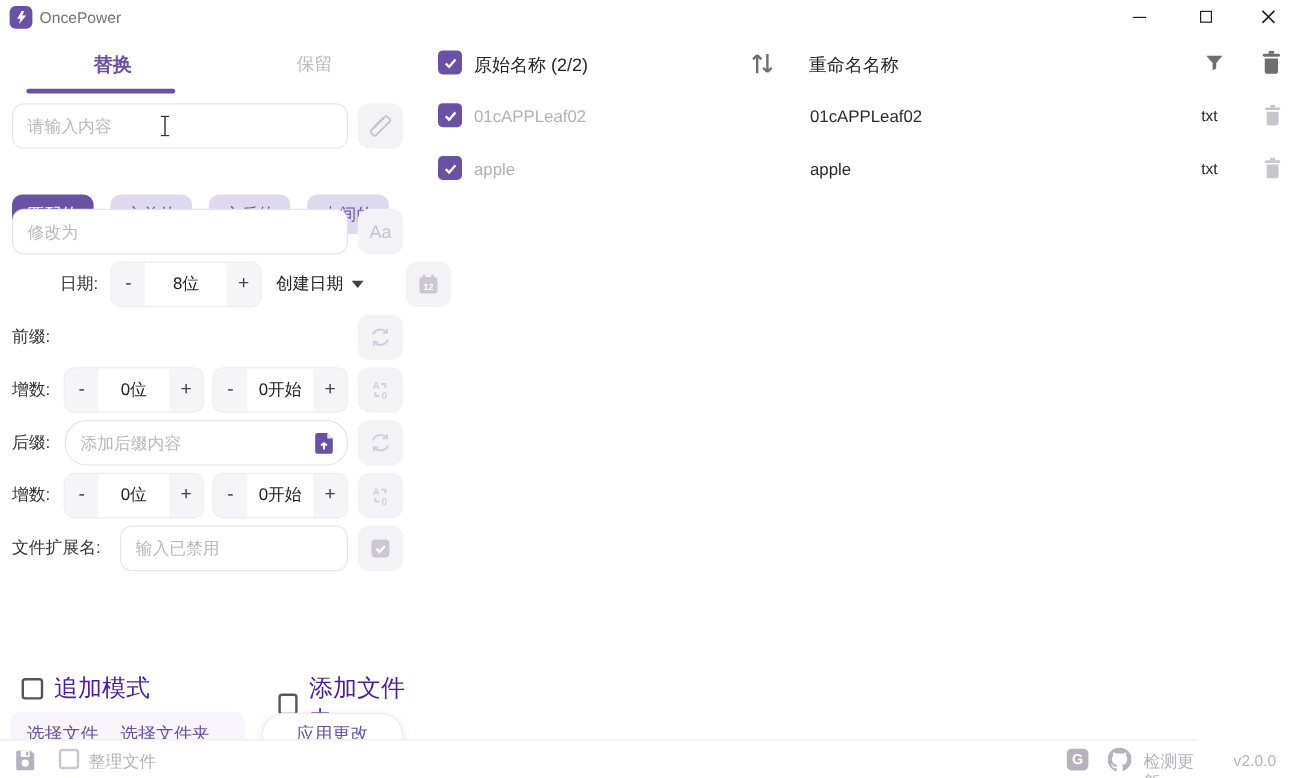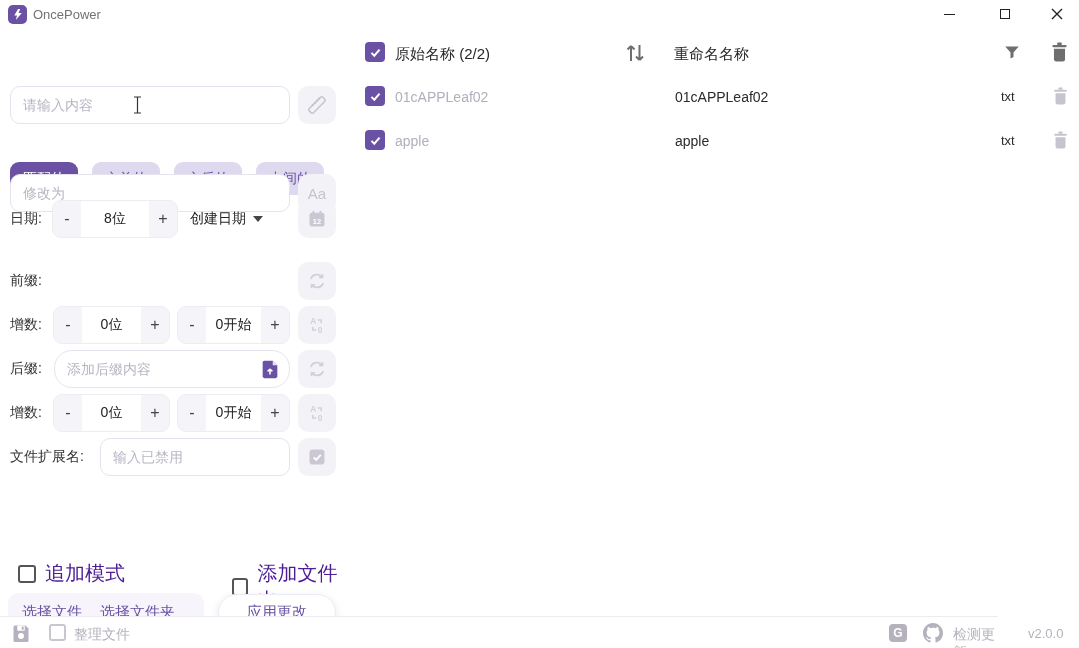--- a/index.html
+++ b/index.html
@@ -106,20 +106,25 @@
     </div>
   <div class="winbtn" id="btn-close">
     <svg width="12" height="12" viewBox="0 0 12 12">
         <path d="M1 1 L11 11 M11 1 L1 11" stroke="#222" stroke-width="1.4"></path>
       </svg>
   </div>
 </div>
 
 <div id="left-panel">
 
+  <div id="tabs">
+    <div class="tab" id="tab-replace">替换</div>
+    <div class="tab" id="tab-keep">保留</div>
+    <div id="tab-underline"></div>
+  </div>
 
   <div class="row" style="top:56px;">
     <div class="input-wrap" style="left:0; width:280px;">
       <input class="t-input" placeholder="请输入内容" style="">
       <svg style="position:absolute; left:123px; top:10px;" width="9" height="18" viewBox="0 0 9 18">
         <path d="M1 1 h7 M4.5 1 v16 M1 17 h7" stroke="#333" stroke-width="1.2" fill="none"></path>
       </svg>
     </div>
     <div class="icon-btn" style="top:0;">
       <svg width="20" height="20" viewBox="0 0 24 24" fill="none" stroke="#c6c3cf" stroke-width="1.8">
@@ -138,21 +143,21 @@
 
   <div class="row" style="top:144px;">
     <div class="input-wrap" style="left:0; width:280px;">
       <input class="t-input" placeholder="修改为" style="">
     </div>
     <div class="icon-btn" style="top:0; color:#c6c3cf; font-size:15px;">
       <span>Aa</span>
     </div>
   </div>
 
-  <div class="row" style="top:170px;">
+  <div class="row" style="top:188px;margin-left:40px;">
     <div class="row-label">日期:</div>
     <div class="stepper" style="left:42px; width:126px;">
       <div class="step-btn">-</div>
       <div class="step-val">8位</div>
       <div class="step-btn">+</div>
     </div>
     <div class="dropdown" style="left:180px;">
       <span class="dd-label">创建日期</span>
       <span class="caret"></span>
     </div>

